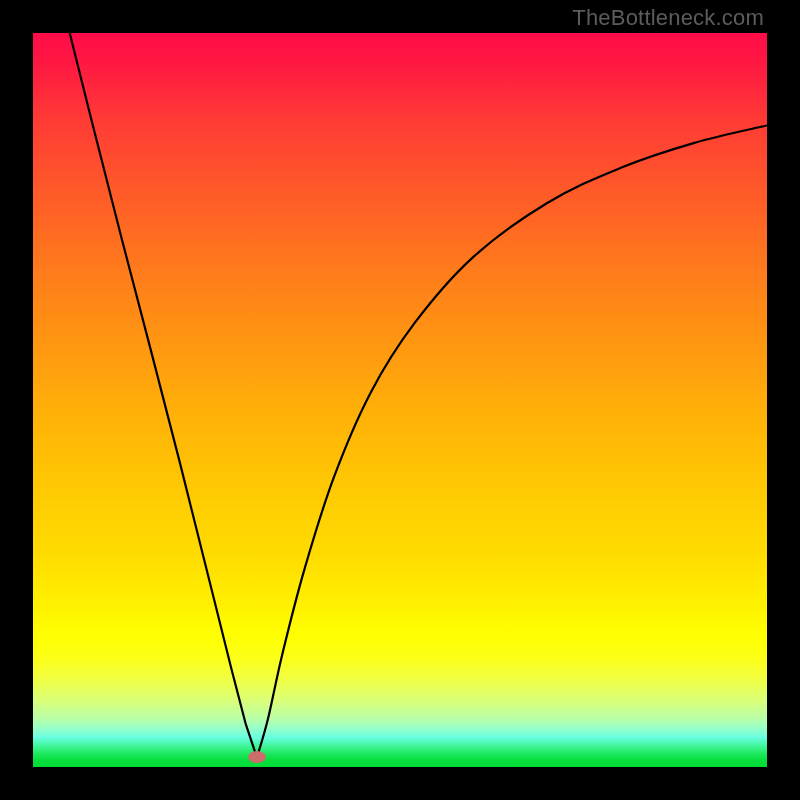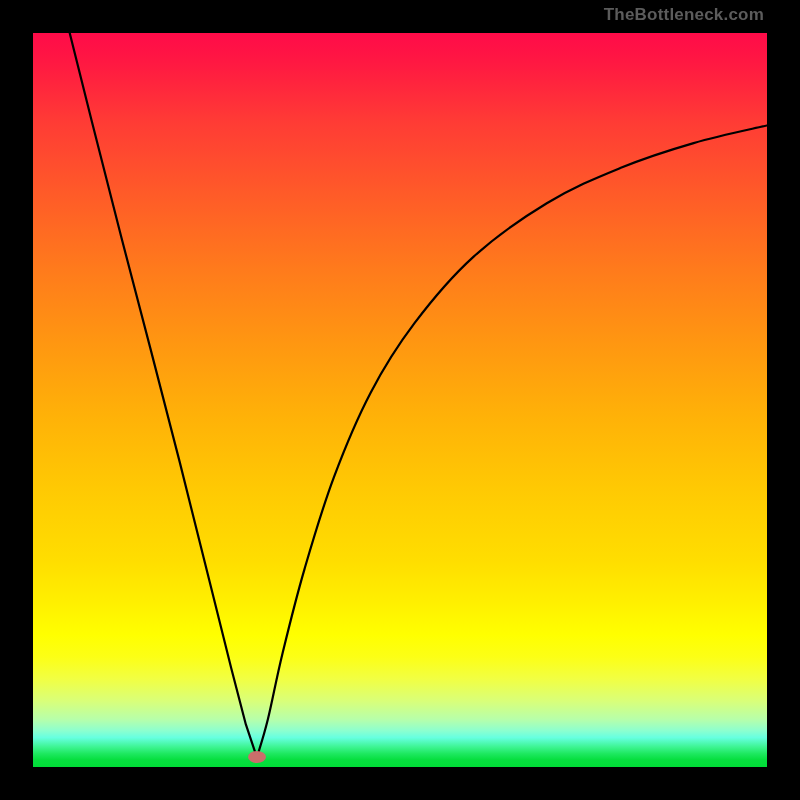--- a/index.html
+++ b/index.html
@@ -64,22 +64,22 @@
     height: 12px;
     background: #cb6e6b;
     border-radius: 50%;
     transform: translate(-50%, -50%);
   }
   .watermark {
     position: absolute;
     top: 5px;
     right: 36px;
     color: #5c5c5c;
-    font-size: 17px;
-    font-weight: 700;
+    font-size: 22px;
+    font-weight: 400;
     letter-spacing: 0.2px;
   }
 </style>
 </head>
 <body>
 
 <div class="frame">
   <div class="gradient-bg"></div>
 
   <svg class="curve" viewBox="0 0 734 734" preserveAspectRatio="none">

